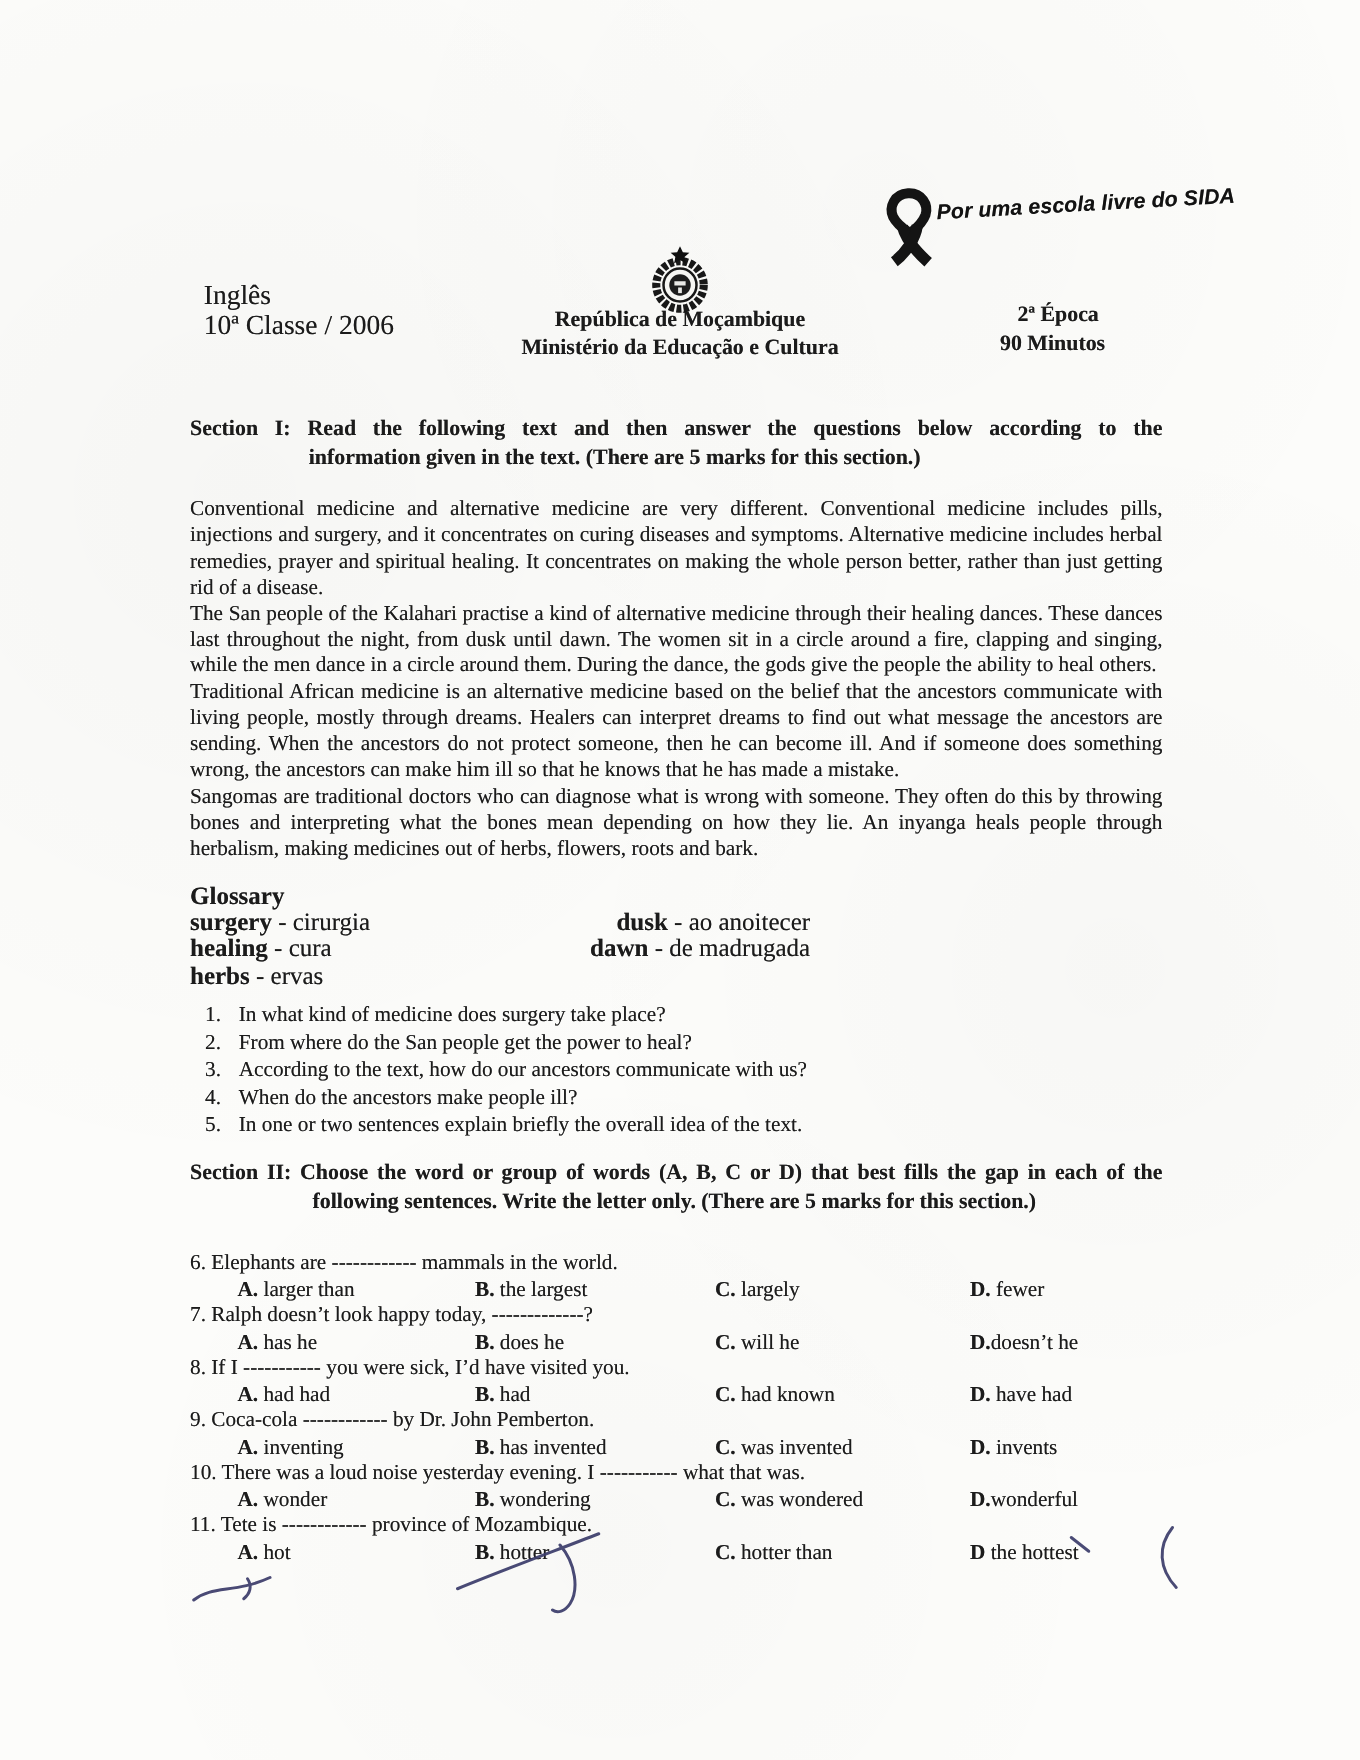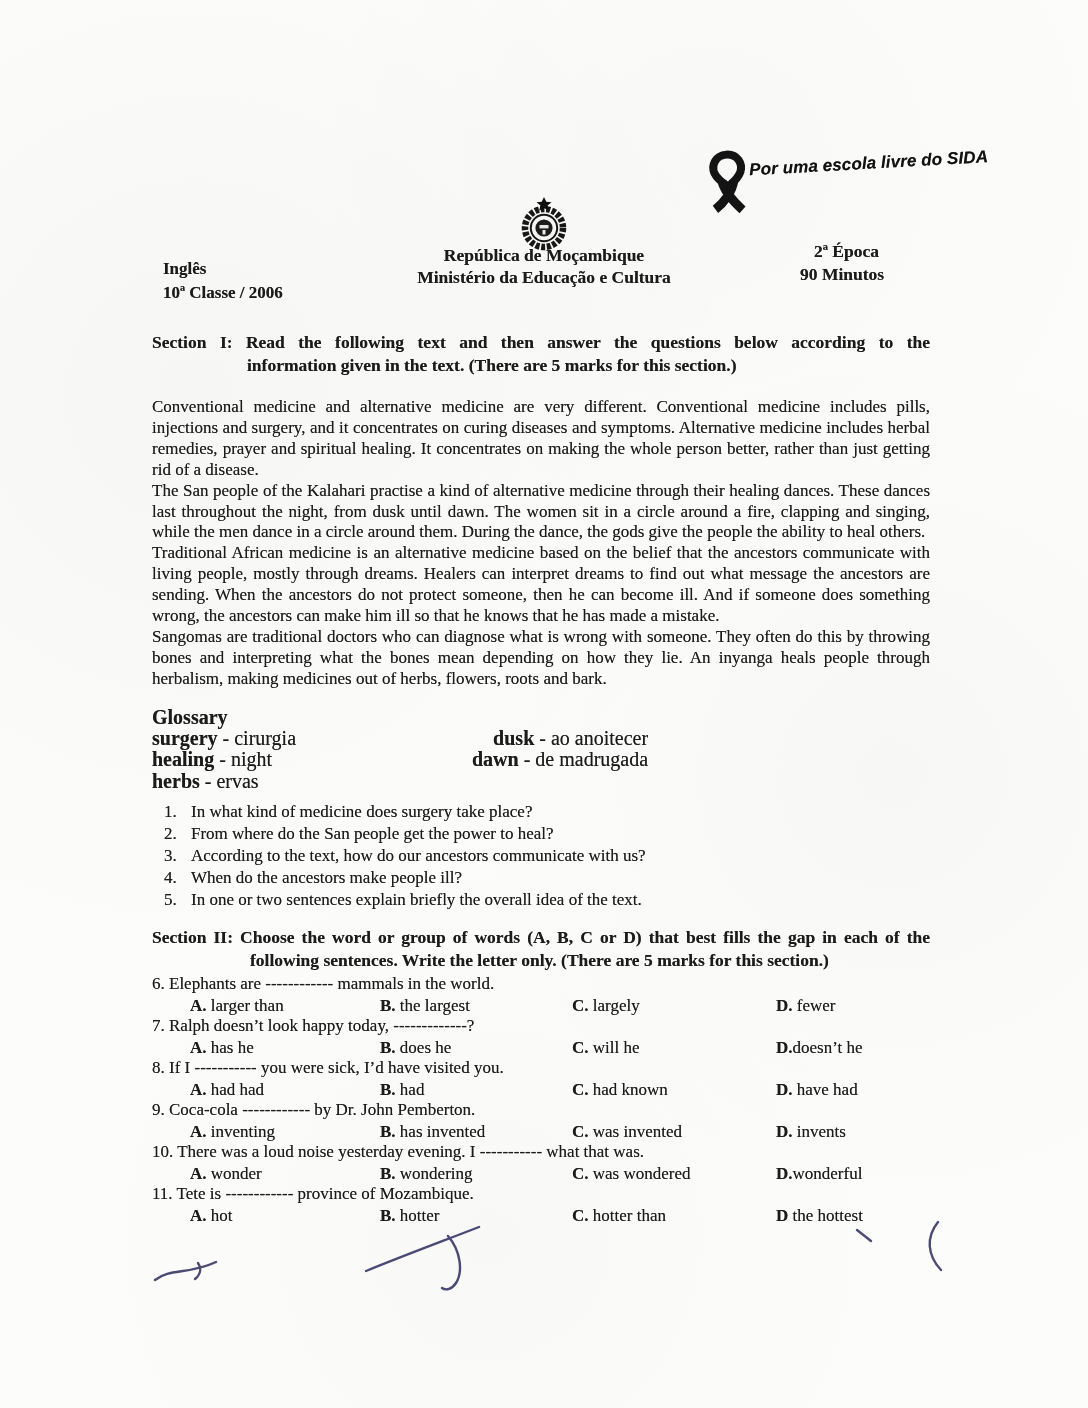--- a/index.html
+++ b/index.html
@@ -22,21 +22,21 @@
   .ribbon-badge{position:absolute;left:698px;top:140px;width:260px;height:80px;transform:rotate(-3.2deg);}
   .ribbon-badge svg{position:absolute;left:4px;top:4px;}
   .ribbon-slogan{
     position:absolute;left:52px;top:16px;white-space:nowrap;
     font-family:"Liberation Sans","DejaVu Sans",sans-serif;
     font-style:italic;font-weight:700;font-size:17px;letter-spacing:.1px;color:#121212;
   }
 
   
   .emblem{position:absolute;left:521px;top:196px;}
-  .hdr-left{position:absolute;left:163px;top:257px;font-weight:bold;font-size:17px;line-height:24px;}
+  .hdr-left{position:absolute;left:163px;top:224px;font-weight:normal;font-size:22px;line-height:24px;}
   .hdr-center{position:absolute;left:244px;top:244px;width:600px;text-align:center;font-weight:bold;font-size:17.5px;line-height:22px;}
   .hdr-right{position:absolute;left:800px;top:240px;width:160px;text-align:left;font-weight:bold;font-size:17.5px;line-height:23px;}
   .hdr-right .l1{padding-left:14px;}
 
   
   .main{position:absolute;left:152px;top:331px;width:778px;}
   .sec-head{font-weight:bold;font-size:17.5px;line-height:23px;}
   .sec-head .jline{text-align:justify;text-align-last:justify;}
   .sec-head .l2{padding-left:95px;}
 
@@ -49,21 +49,21 @@
   .g-term{font-weight:bold;}
 
   .qlist{margin-top:8px;padding-top:0;font-size:17px;line-height:22px;}
   .qlist{margin-top:9px;}
   .qrow{padding-left:12px;}
   .qnum{display:inline-block;width:27px;}
 
   .sec2{margin-top:15px;}
   .sec2 .l2{padding-left:98px;}
 
-  .mcq{margin-top:2px;font-size:17px;}
+  .mcq{margin-top:28px;font-size:17px;}
   .mcq-item{position:relative;height:42px;}
   .stem{line-height:20px;white-space:nowrap;}
   .opts{position:relative;height:22px;margin-top:2px;}
   .opt{position:absolute;top:0;white-space:nowrap;}
   .opt::first-letter{font-weight:bold;}
   .oA{left:38px;} .oB{left:228px;} .oC{left:420px;} .oD{left:624px;}
 
   .pen-overlay{position:absolute;inset:0;pointer-events:none;}
 </style>
 </head>
@@ -112,21 +112,21 @@
     <div class="body-text inky">
       <p>Conventional medicine and alternative medicine are very different. Conventional medicine includes pills, injections and surgery, and it concentrates on curing diseases and symptoms. Alternative medicine includes herbal remedies, prayer and spiritual healing. It concentrates on making the whole person better, rather than just getting rid of a disease.</p>
       <p>The San people of the Kalahari practise a kind of alternative medicine through their healing dances. These dances last throughout the night, from dusk until dawn. The women sit in a circle around a fire, clapping and singing, while the men dance in a circle around them. During the dance, the gods give the people the ability to heal others.</p>
       <p>Traditional African medicine is an alternative medicine based on the belief that the ancestors communicate with living people, mostly through dreams. Healers can interpret dreams to find out what message the ancestors are sending. When the ancestors do not protect someone, then he can become ill. And if someone does something wrong, the ancestors can make him ill so that he knows that he has made a mistake.</p>
       <p>Sangomas are traditional doctors who can diagnose what is wrong with someone. They often do this by throwing bones and interpreting what the bones mean depending on how they lie. An inyanga heals people through herbalism, making medicines out of herbs, flowers, roots and bark.</p>
     </div>
 
     <div class="glossary inky">
       <div class="g-title">Glossary</div>
       <div><span class="g-term">surgery</span><span> - cirurgia</span></div>
-      <div><span class="g-term">healing</span><span> - night</span></div>
+      <div><span class="g-term">healing</span><span> - cura</span></div>
       <div><span class="g-term">herbs</span><span> - ervas</span></div>
       <div class="g-col-right">
         <div><span class="g-term">dusk</span><span> - ao anoitecer</span></div>
         <div><span class="g-term">dawn</span><span> - de madrugada</span></div>
       </div>
     </div>
 
     <div class="qlist inky">
       <div class="qrow"><span class="qnum">1.</span><span>In what kind of medicine does surgery take place?</span></div>
       <div class="qrow"><span class="qnum">2.</span><span>From where do the San people get the power to heal?</span></div>

